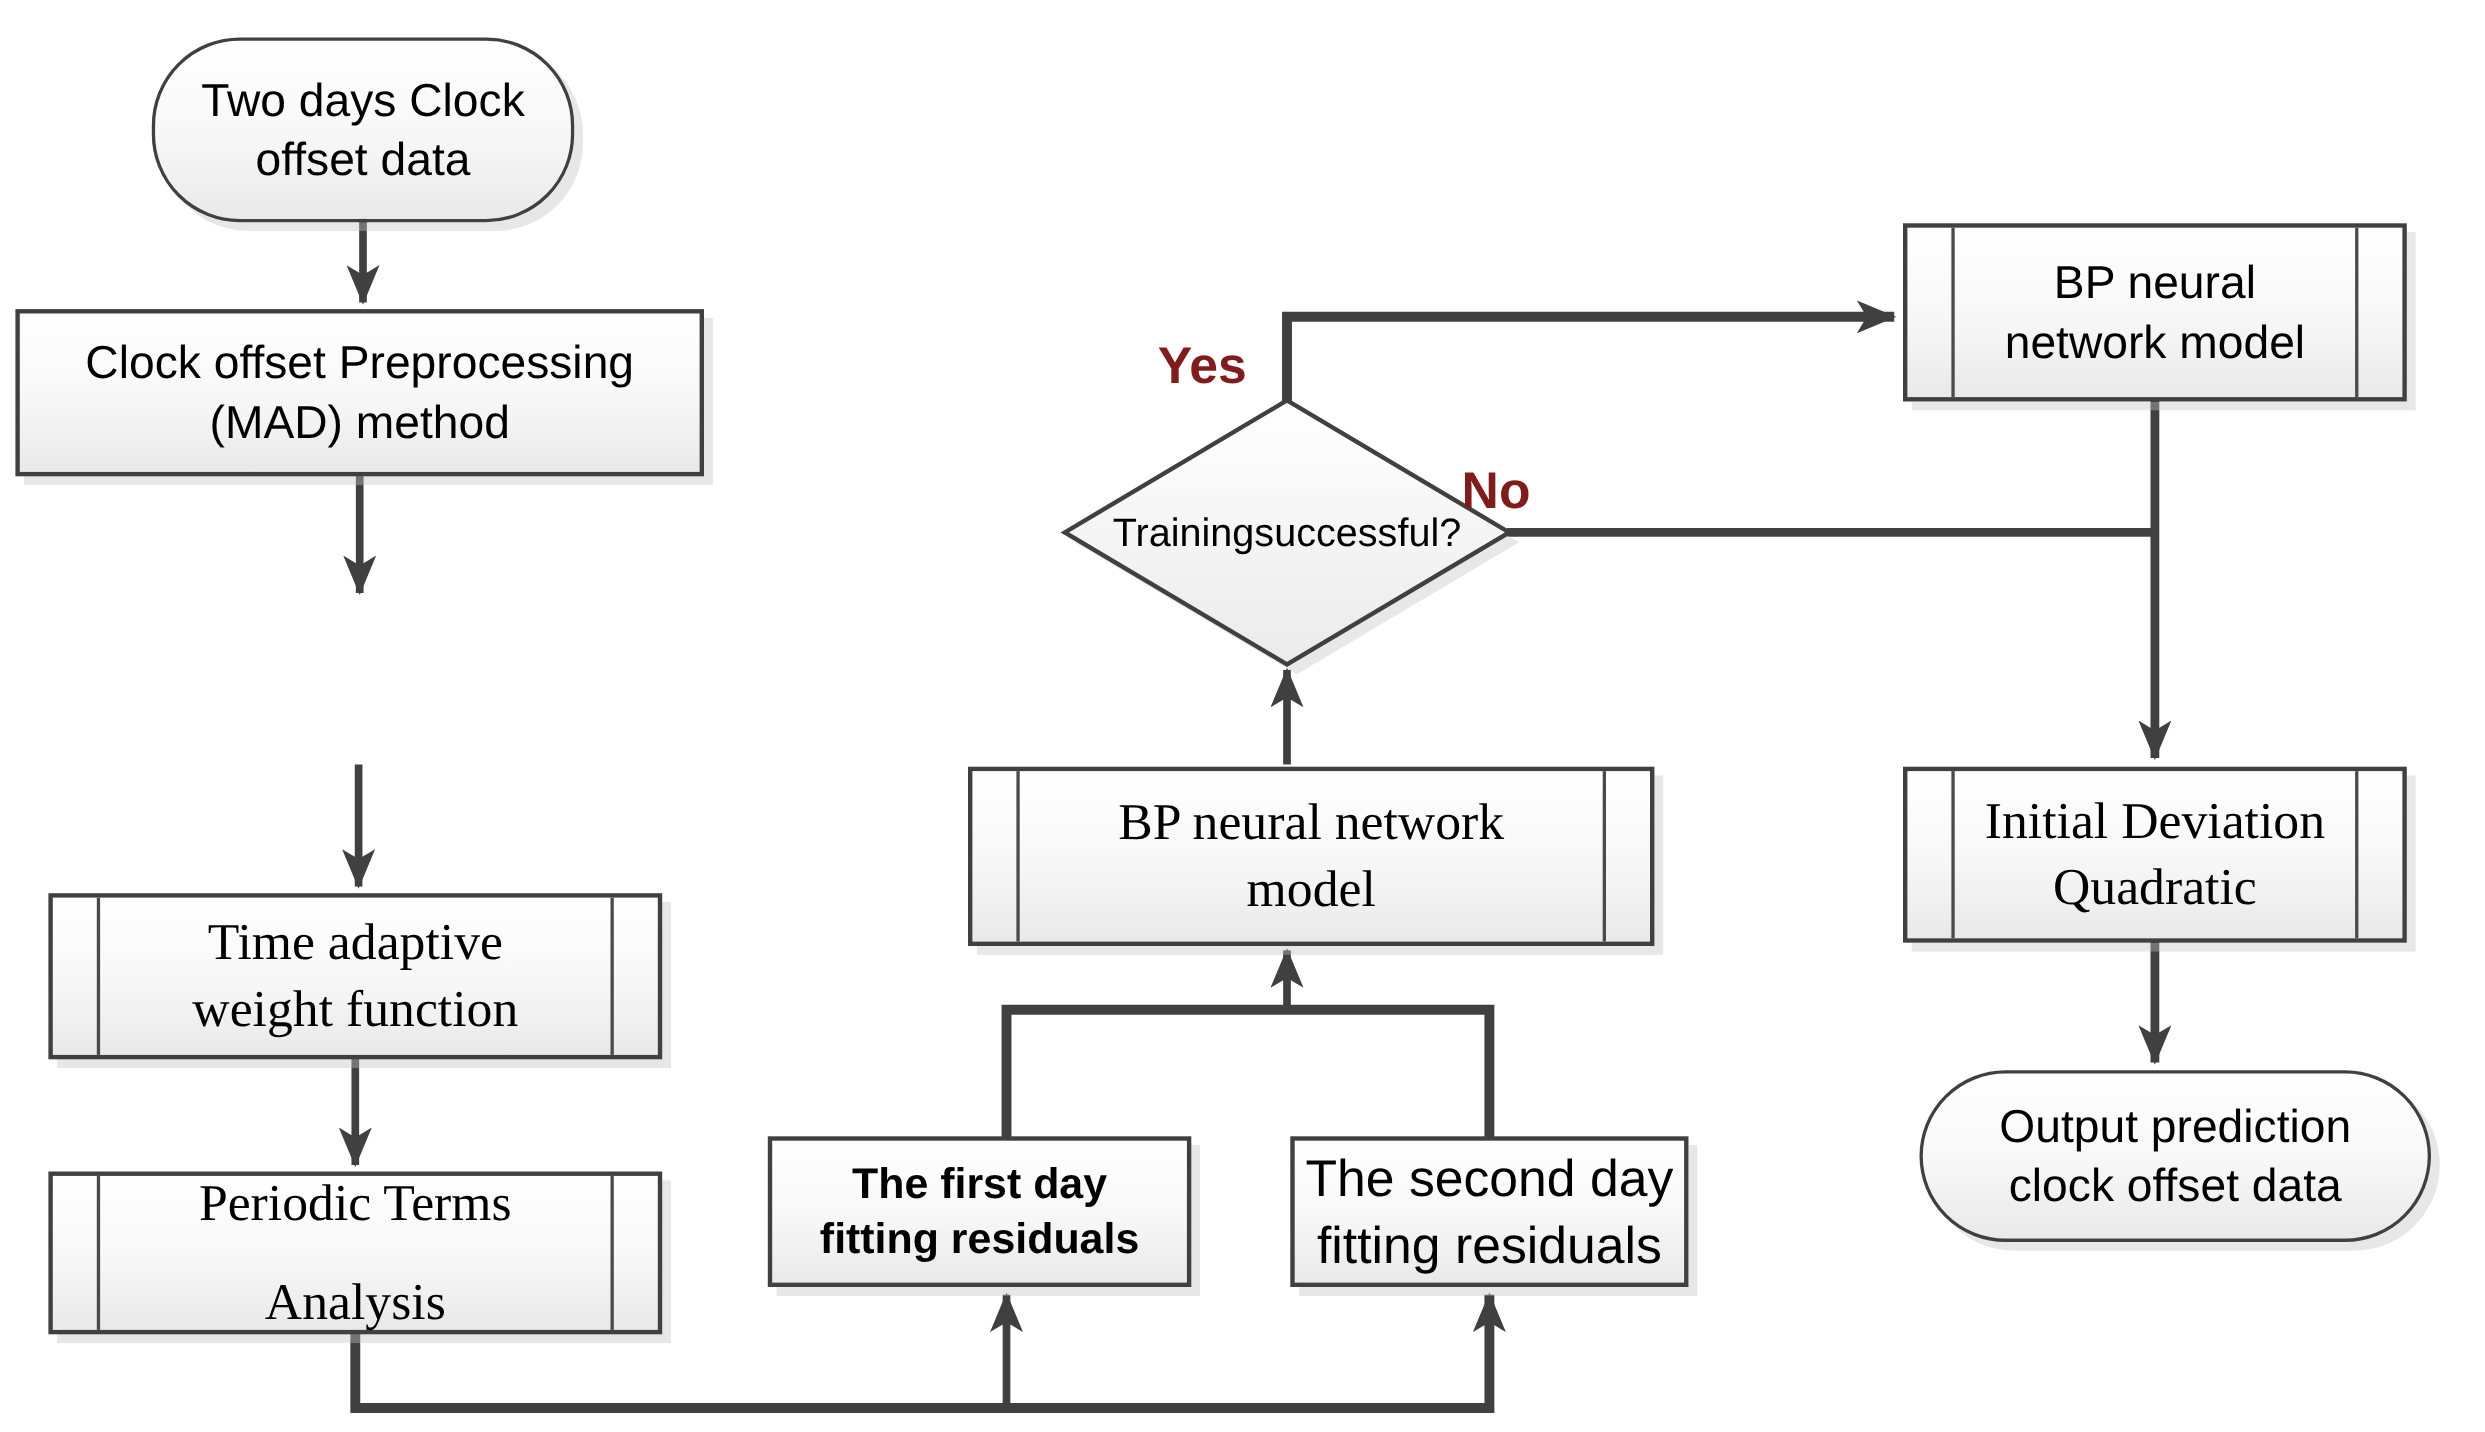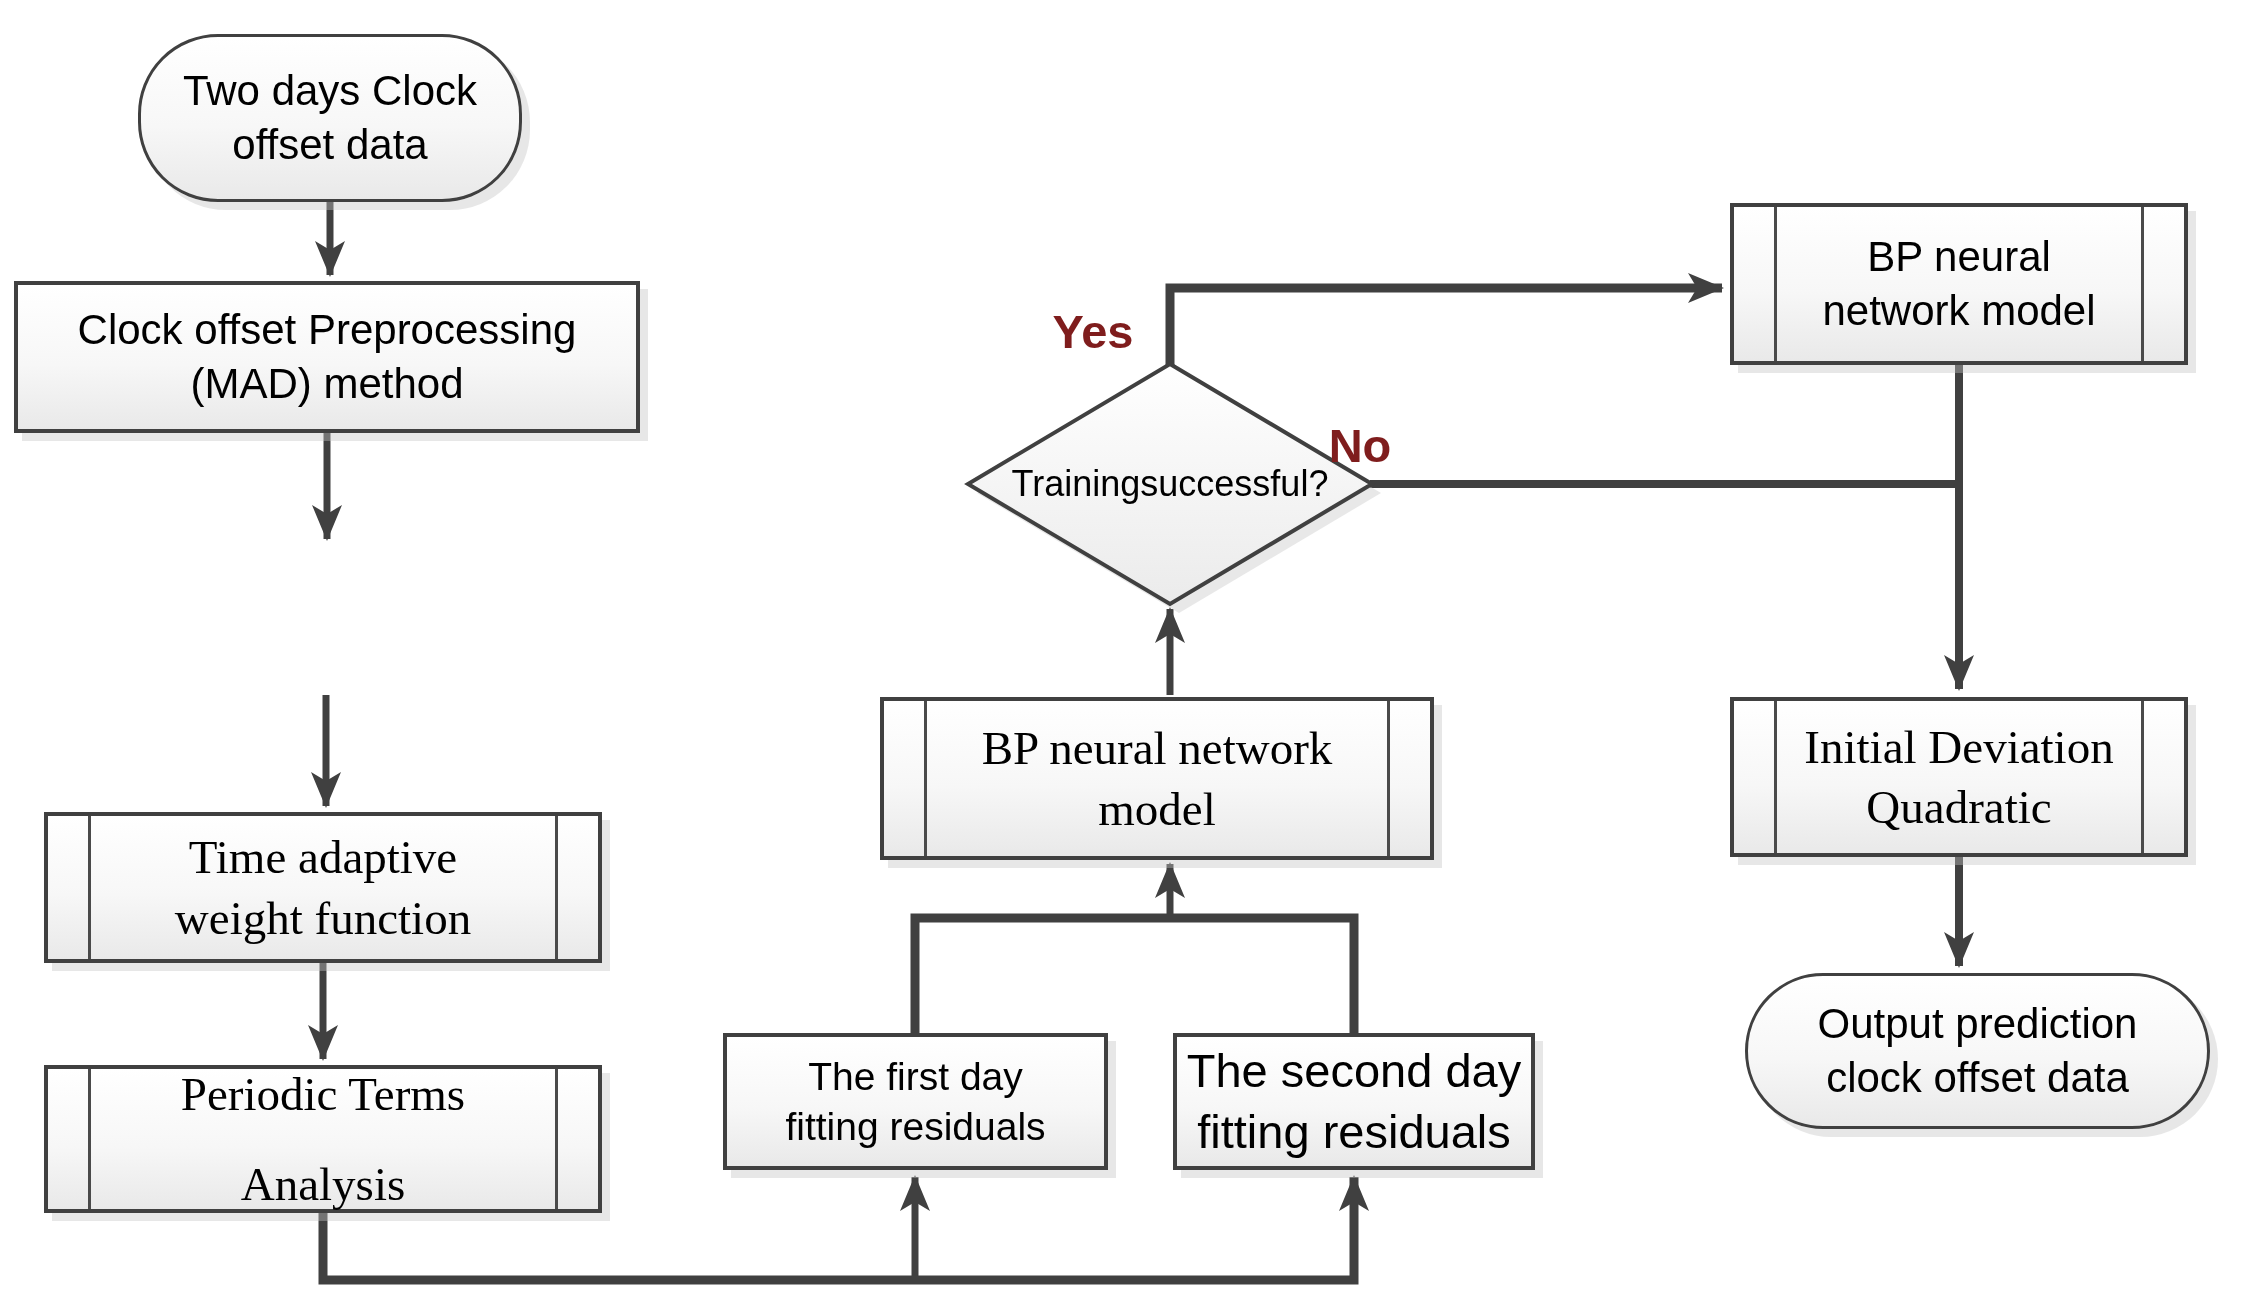--- a/index.html
+++ b/index.html
@@ -124,31 +124,31 @@
     <div class="line">weight function</div>
   </div>
 
   <div class="node predef serif" style="left:44px; top:1065px; width:558px; height:148px;gap:30px;">
     <span class="inner-bar bar-l"></span>
     <span class="inner-bar bar-r"></span>
     <div class="line">Periodic Terms</div>
     <div class="line">Analysis</div>
   </div>
 
-  <div class="node sans" style="left:723px; top:1033px; width:385px; height:137px; font-size:39px;">
+  <div class="node sans" style="left:698px; top:1033px; width:385px; height:137px; font-size:39px;font-weight:bold;">
     <div class="line">The first day</div>
     <div class="line">fitting residuals</div>
   </div>
 
   <div class="node sans" style="left:1173px; top:1033px; width:362px; height:137px; font-size:47px;">
     <div class="line">The second day</div>
     <div class="line">fitting residuals</div>
   </div>
 
-  <div class="node predef serif" style="left:880px; top:697px; width:554px; height:163px;">
+  <div class="node predef serif" style="left:880px; top:697px; width:624px; height:163px;">
     <span class="inner-bar bar-l"></span>
     <span class="inner-bar bar-r"></span>
     <div class="line">BP neural network</div>
     <div class="line">model</div>
   </div>
 
   <div id="decision-text">
     <div class="line">Training</div>
     <div class="line">successful?</div>
   </div>

